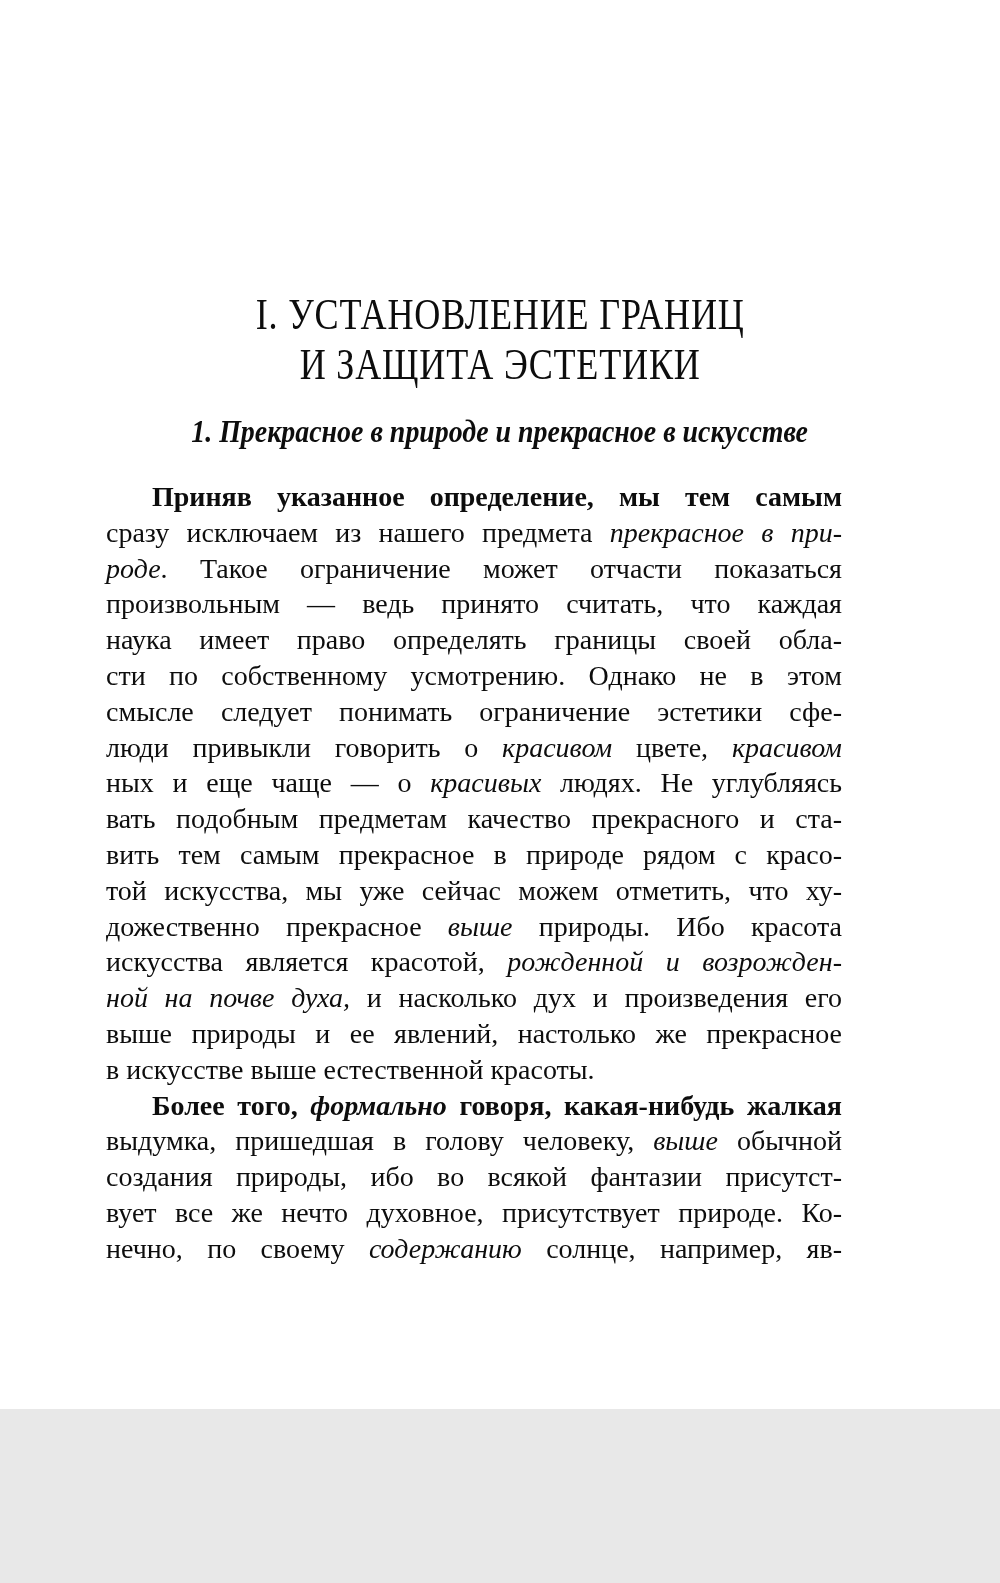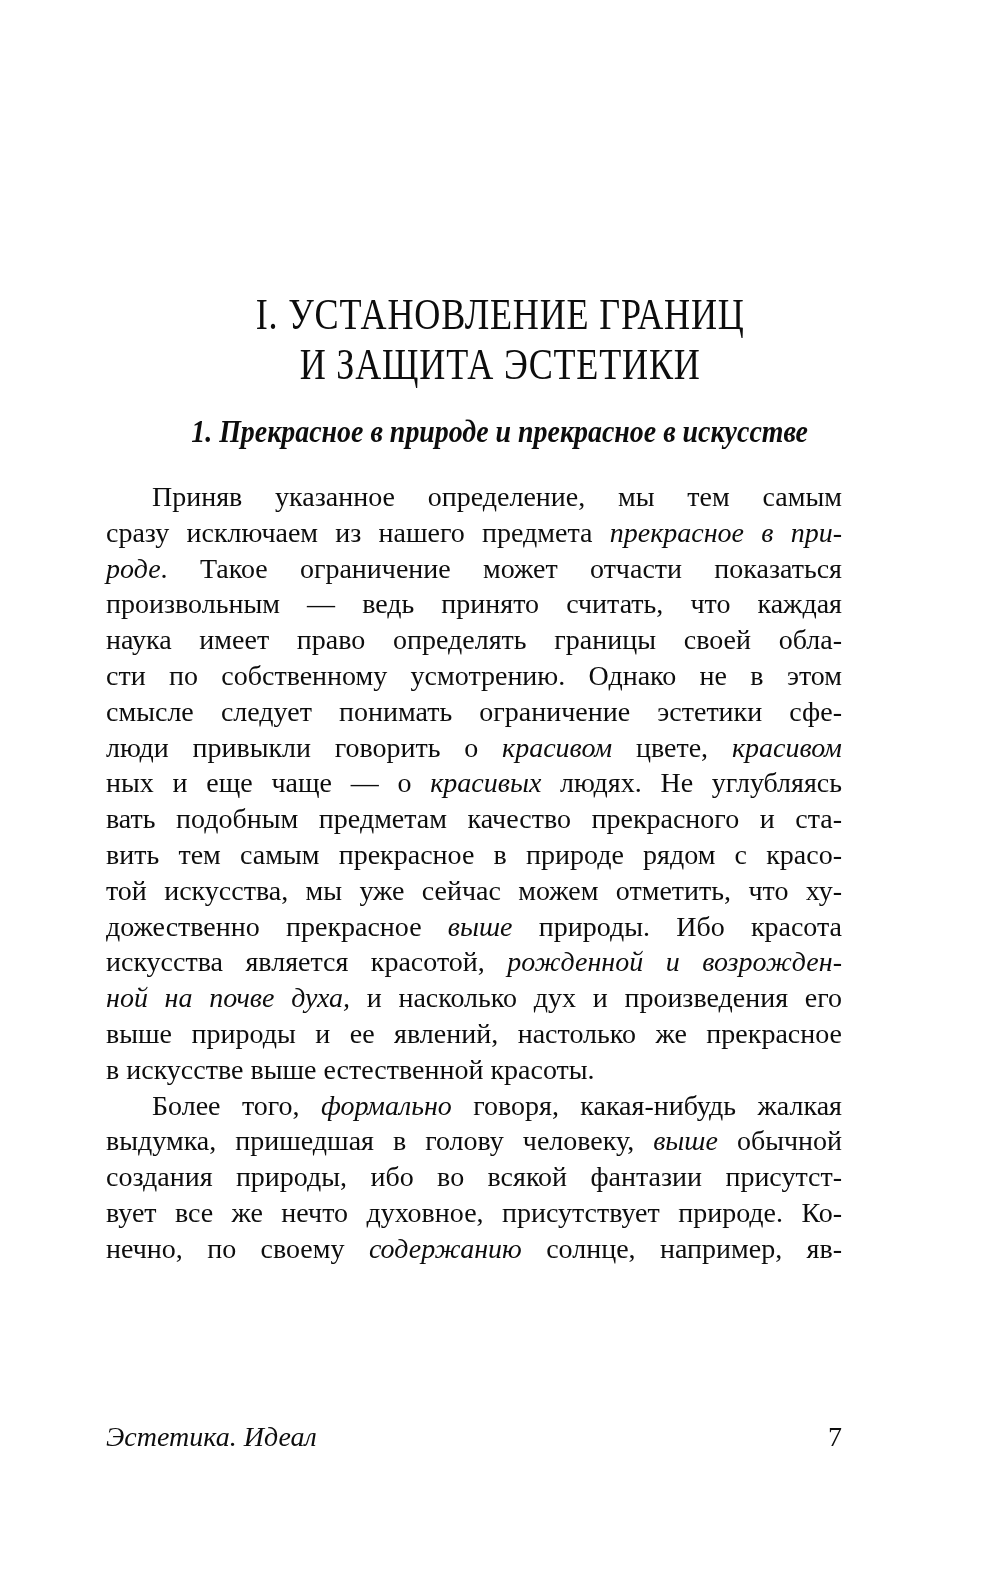--- a/index.html
+++ b/index.html
@@ -3,21 +3,21 @@
 <meta charset="utf-8">
 <style>
   html, body {
     margin: 0;
     padding: 0;
     background: #e8e8e8;
   }
   .page {
     position: relative;
     width: 1000px;
-    height: 1583px;
+    height: 1409px;
     background: #ffffff;
     color: #0d0d0d;
     font-family: "Liberation Serif", "DejaVu Serif", serif;
     overflow: hidden;
     margin: 0 auto;
   }
   .chapter-heading {
     position: absolute;
     top: 290px;
     left: 0;
@@ -57,20 +57,21 @@
     width: 736px;
     font-size: 28px;
     line-height: 35.8px;
   }
   .body-text .line {
     text-align: justify;
     text-align-last: justify;
   }
   .body-text .line.indent {
     text-indent: 46px;
+    font-weight: bold;
   }
   .body-text .line.last {
     text-align-last: left;
   }
   .body-text em {
     font-style: italic;
   }
   .footer {
     position: absolute;
     top: 1421px;

